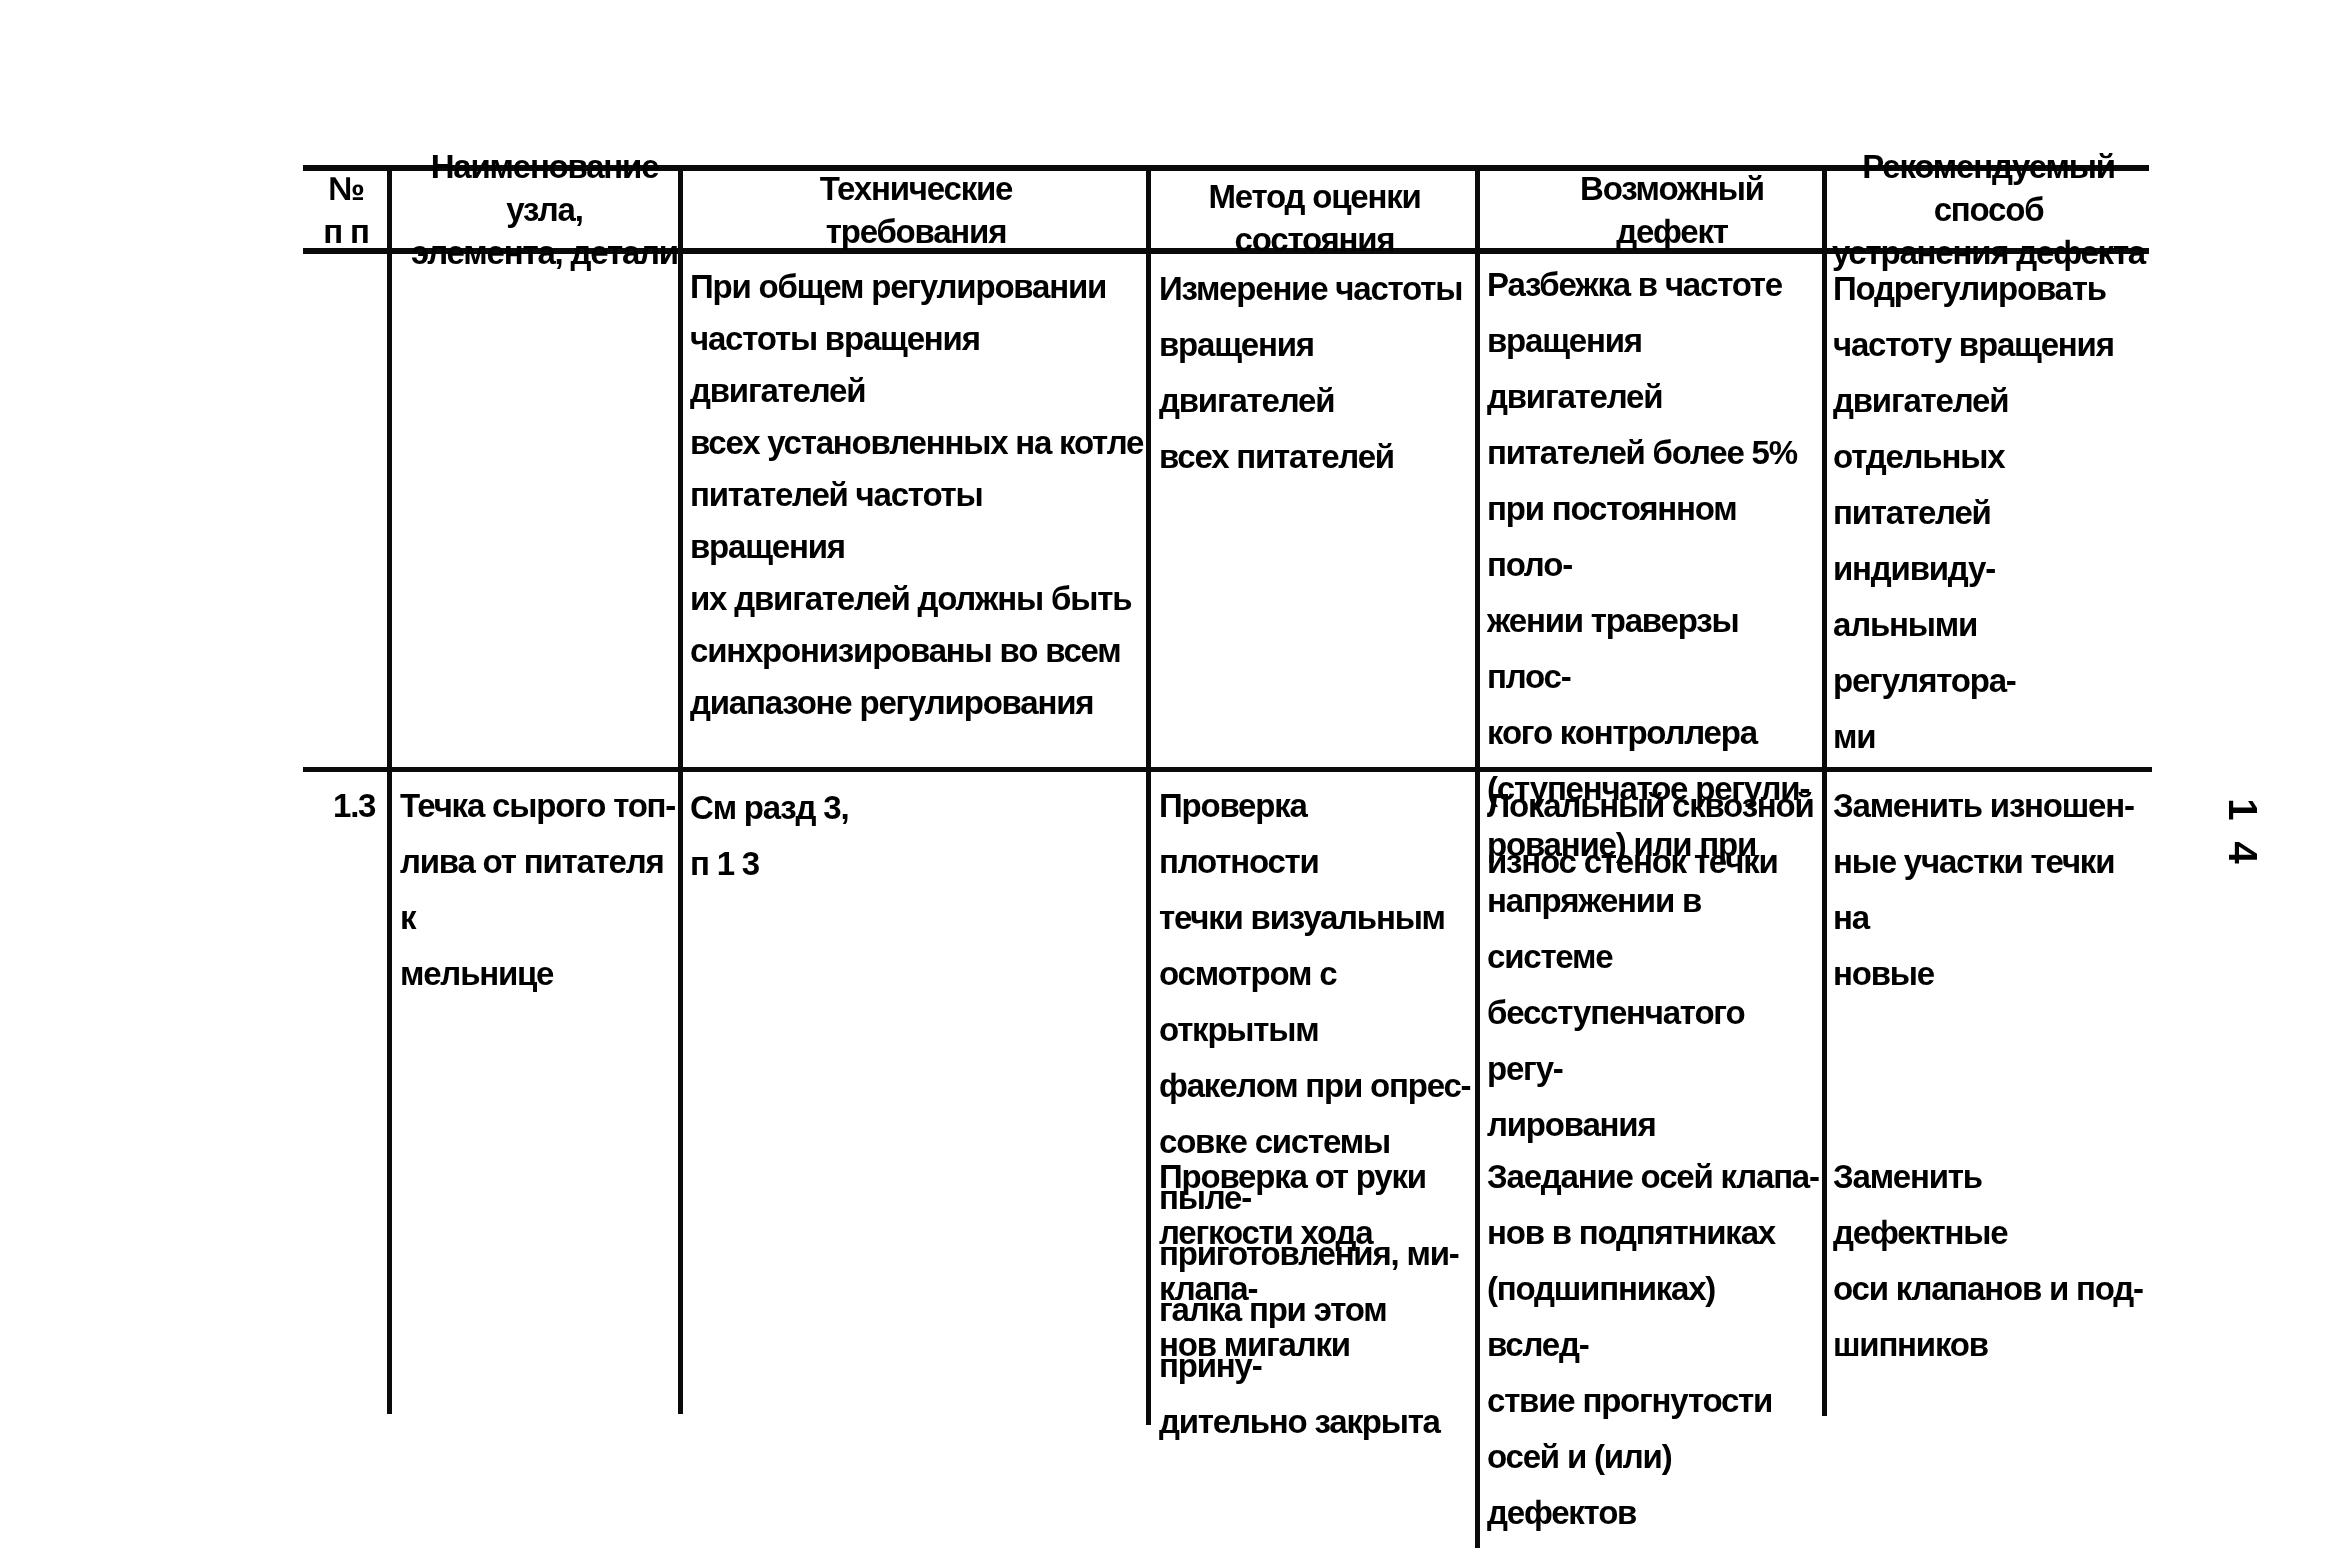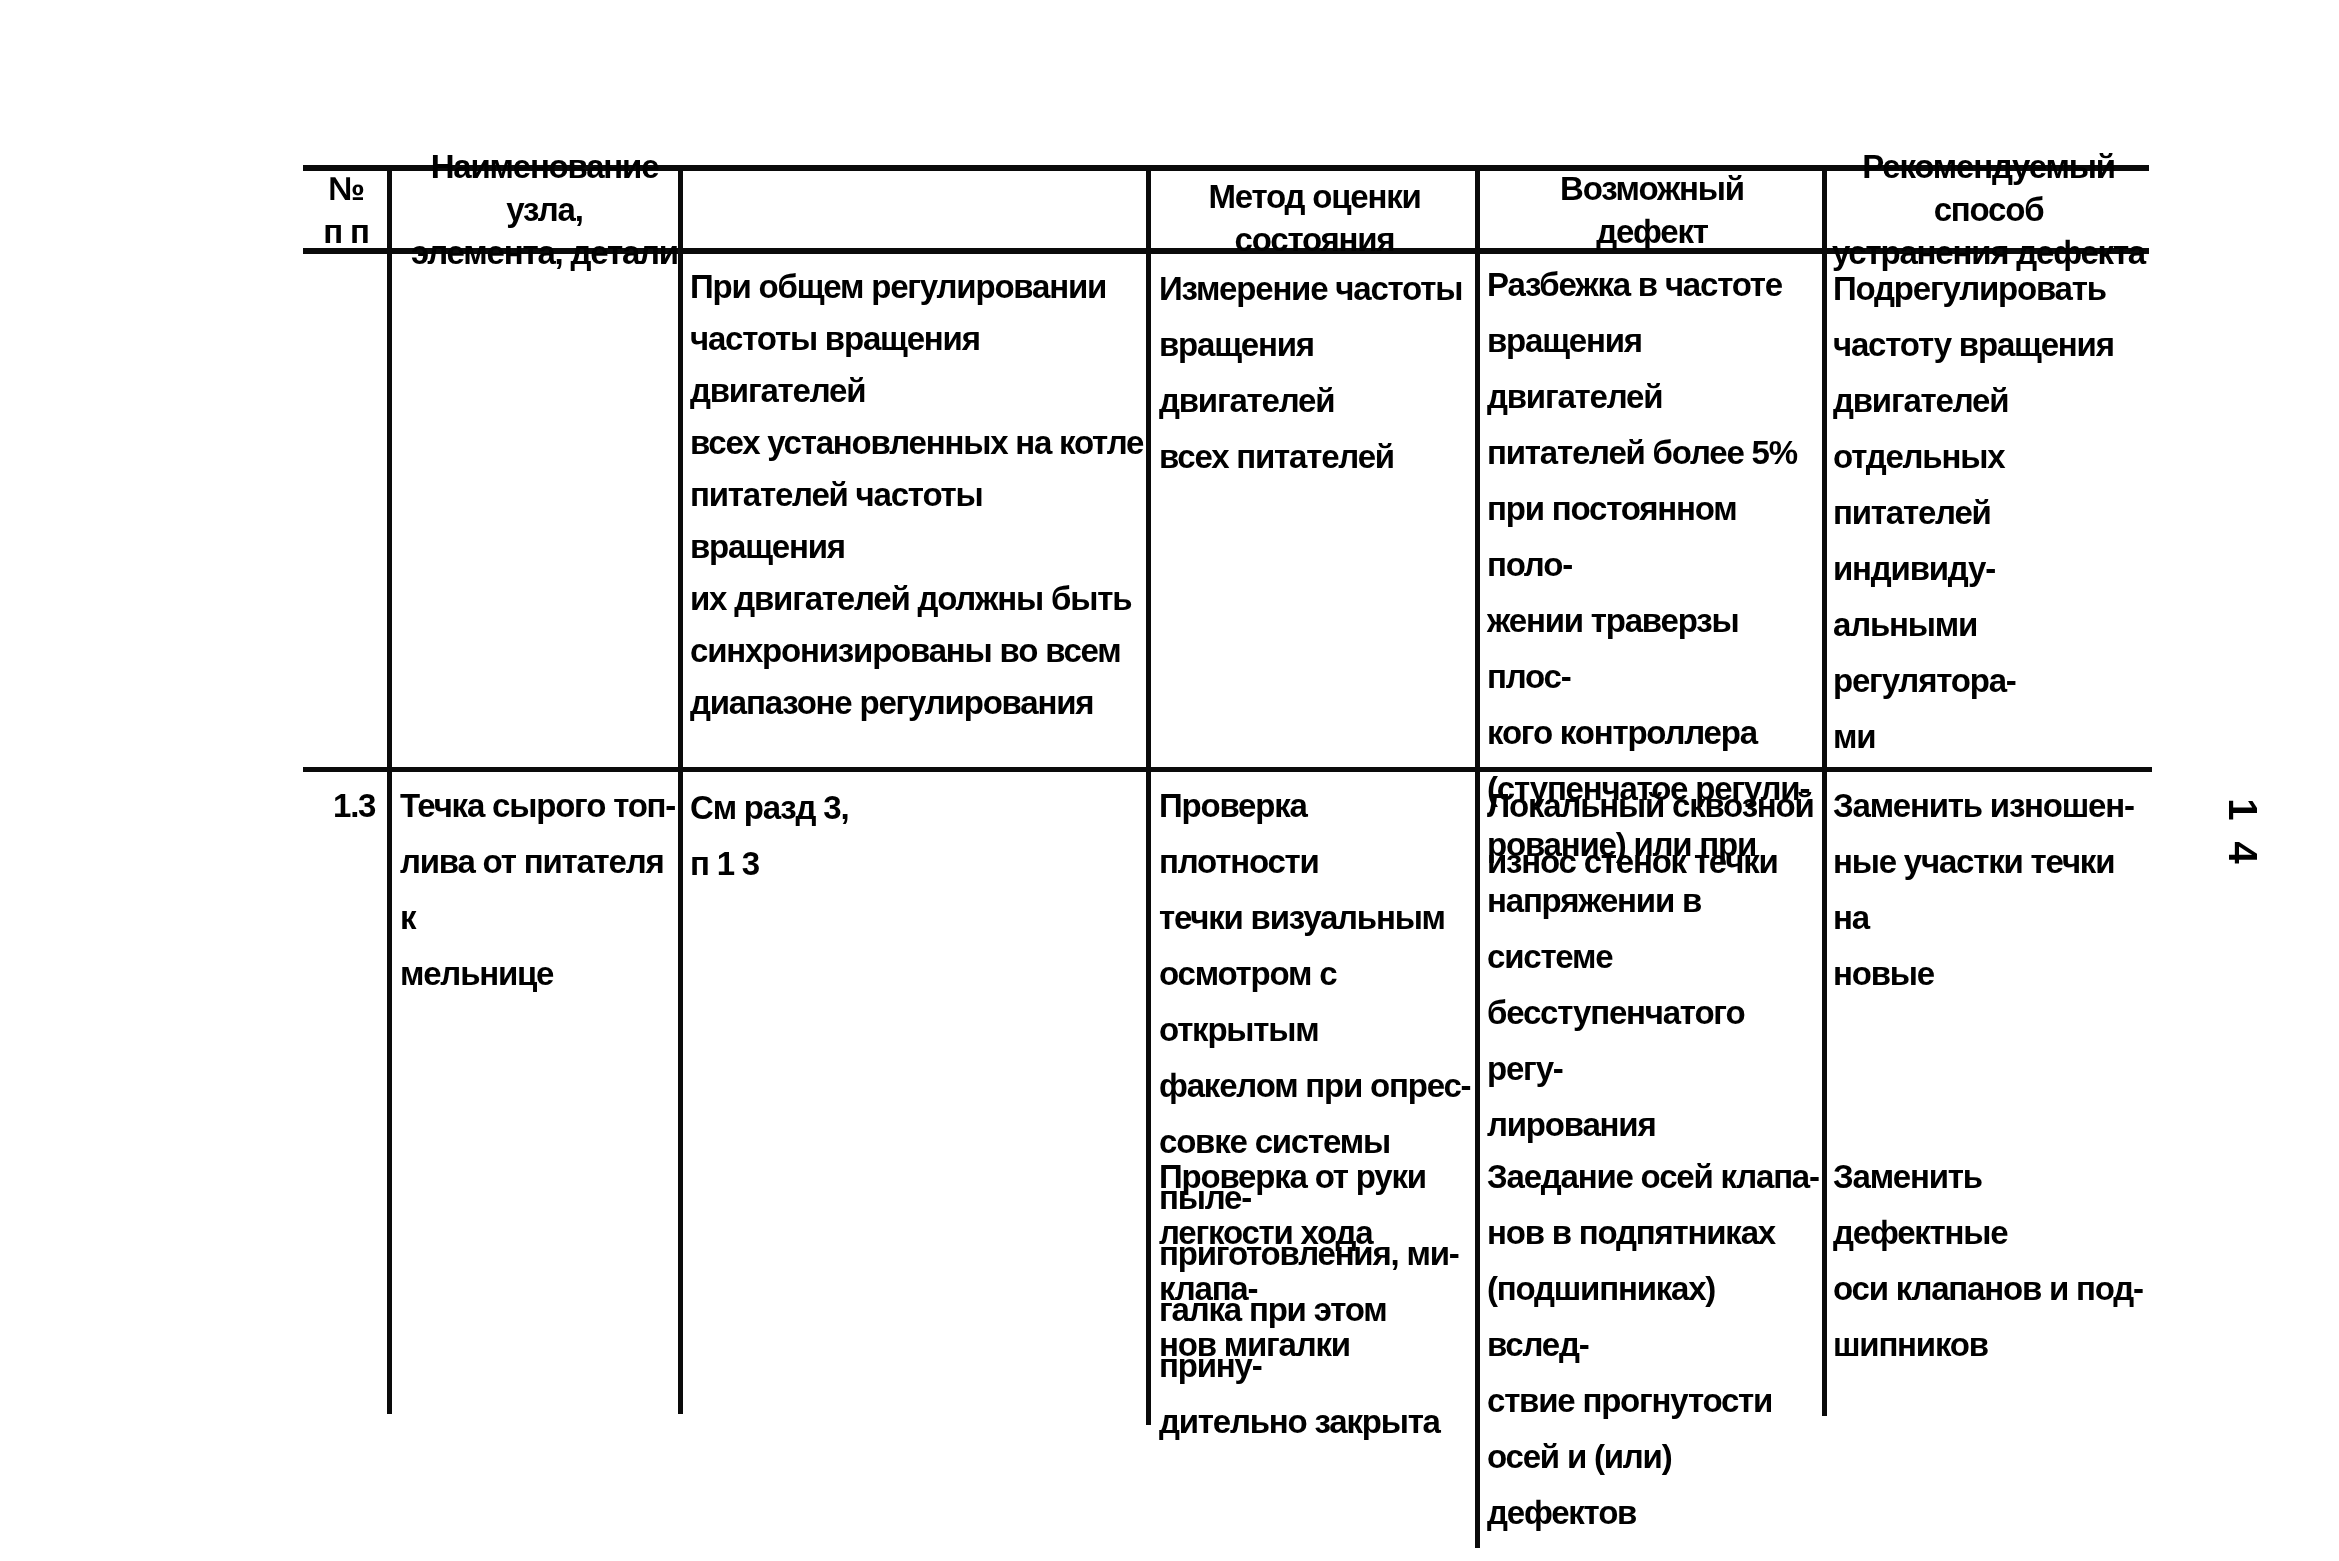--- a/index.html
+++ b/index.html
@@ -64,23 +64,25 @@
   <div class="vline" style="left:387px; top:165px; width:4.8px; height:1249px;"></div>
   <div class="vline" style="left:678px; top:165px; width:4.8px; height:1249px;"></div>
   <div class="vline" style="left:1146px; top:165px; width:4.8px; height:1260px;"></div>
   <div class="vline" style="left:1475px; top:165px; width:4.8px; height:1383px;"></div>
   <div class="vline" style="left:1822px; top:165px; width:4.8px; height:1251px;"></div>
 
   <div class="hcell" style="left:303px; top:171px; width:86px; height:77px;">№
 п п</div>
   <div class="hcell" style="left:393px; top:171px; width:287px; height:77px;padding-left:8px;">Наименование узла,
 элемента, детали</div>
+  <div class="hcell" style="left:684px; top:171px; width:464px; height:77px;">Технические
+требования</div>
   <div class="hcell" style="left:1152px; top:171px; width:325px; height:93px;">Метод оценки
 состояния</div>
-  <div class="hcell" style="left:1480px; top:171px; width:344px; height:77px;">Возможный
+  <div class="hcell" style="left:1480px; top:171px; width:344px; height:77px;padding-left:20px;">Возможный
 дефект</div>
   <div class="hcell" style="left:1828px; top:171px; width:321px; height:77px;">Рекомендуемый способ
 устранения дефекта</div>
 
   <div class="cell lh54" style="left:690px; top:261px; width:455px;">При общем регулировании
 частоты вращения двигателей
 всех установленных на котле
 питателей частоты вращения
 их двигателей должны быть
 синхронизированы во всем

